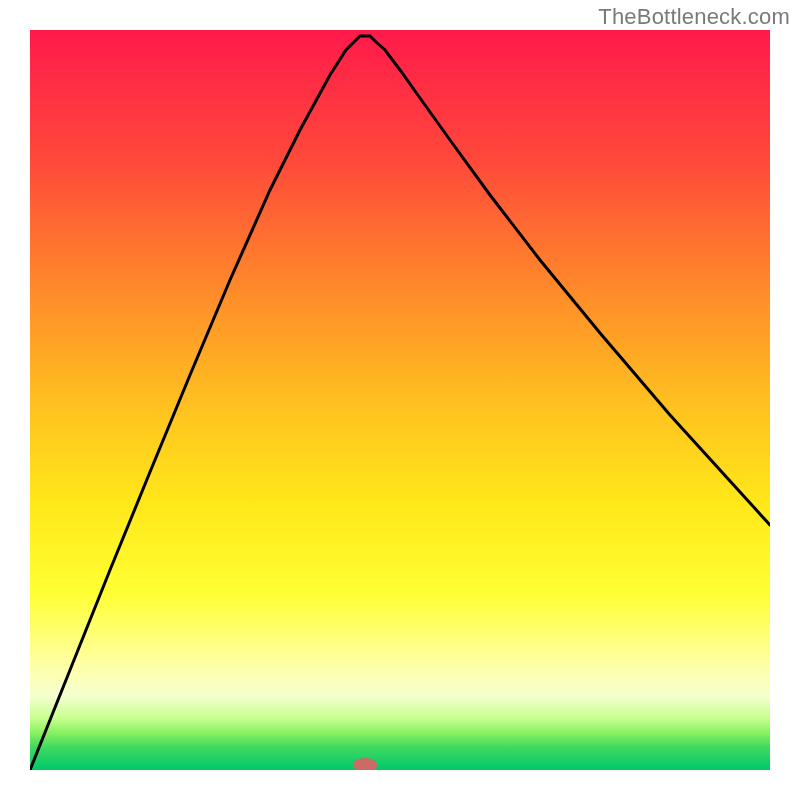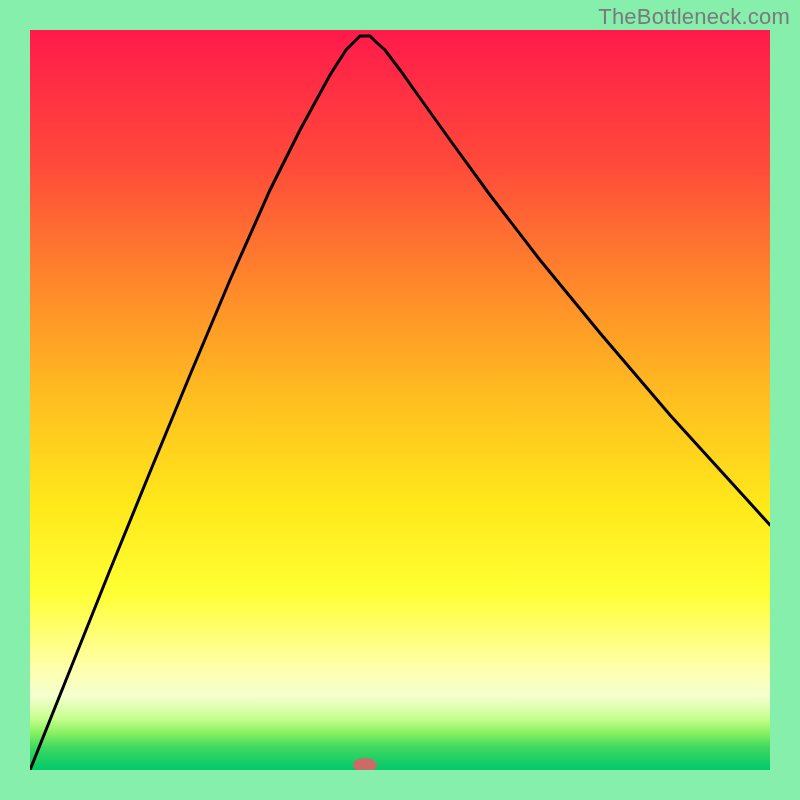--- a/index.html
+++ b/index.html
@@ -10,21 +10,21 @@
     background: #000;
     overflow: hidden;
     font-family: Arial, Helvetica, sans-serif;
   }
   .frame {
     position: absolute;
     left: 0;
     top: 0;
     width: 800px;
     height: 800px;
-    background: #86efac;
+    background: #ffffff;
   }
   .plot {
     position: absolute;
     left: 30px;
     top: 30px;
     width: 740px;
     height: 740px;
     background: linear-gradient(
       to bottom,
       #ff1a4b 0%,

